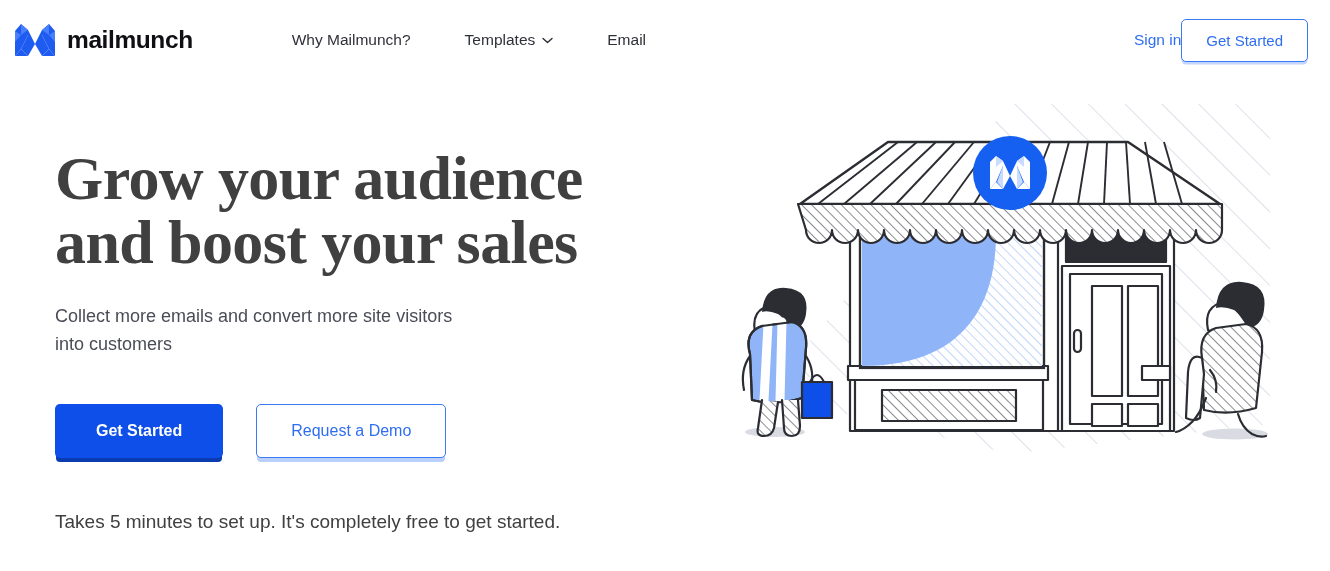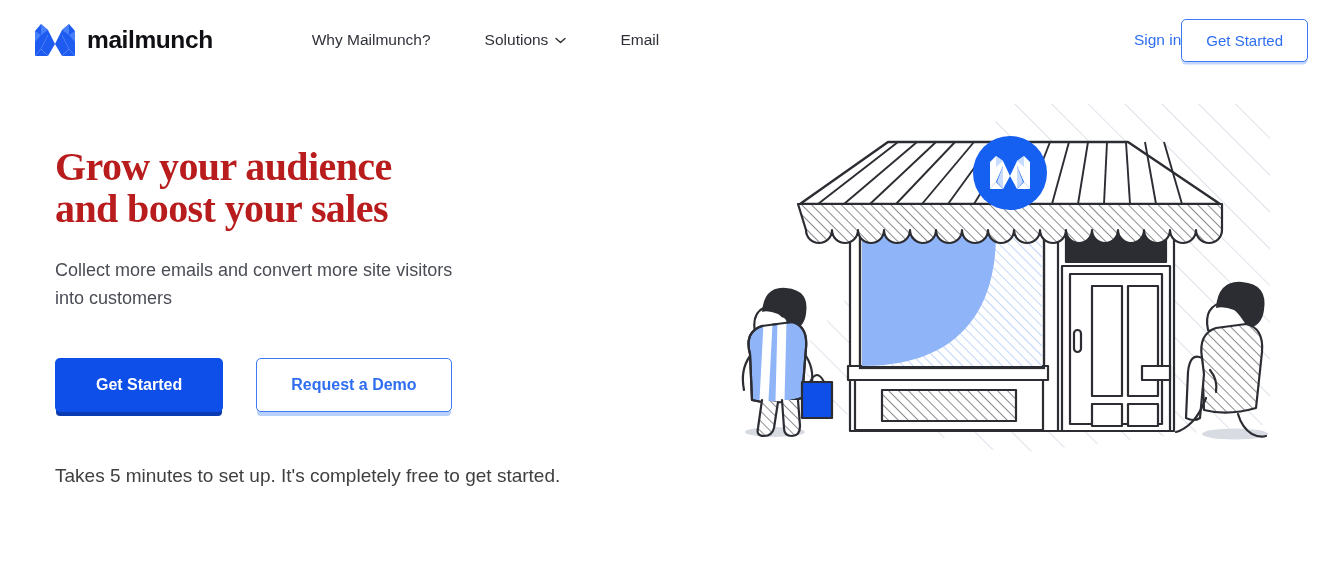--- a/index.html
+++ b/index.html
@@ -9,21 +9,21 @@
     background: #ffffff;
     font-family: "Liberation Sans", sans-serif;
     overflow: hidden;
   }
 
   
   .header {
     height: 80px;
     display: flex;
     align-items: center;
-    padding: 0 22px 0 34px;
+    padding: 0 22px 0 14px;
     background: #ffffff;
   }
   .brand {
     display: flex;
     align-items: center;
     gap: 11px;
     margin-right: 78px;
     text-decoration: none;
   }
   .brand-mark { width: 42px; height: 34px; display: block; flex: none; }
@@ -80,24 +80,24 @@
     padding-left: 55px;
     padding-right: 0;
   }
   .hero-left {
     width: 645px;
     padding-top: 66px;
     flex: none;
   }
   .hero-title {
     font-family: "Liberation Serif", "DejaVu Serif", serif;
-    font-size: 40px;
+    font-size: 62px;
     font-weight: bold;
     line-height: 1.04;
-    color: #b91c1c;
+    color: #404040;
     letter-spacing: -0.6px;
     white-space: pre-line;
   }
   .hero-sub {
     margin-top: 28px;
     font-size: 18px;
     line-height: 1.55;
     color: #4a4d55;
     max-width: 510px;
     white-space: pre-line;
@@ -119,21 +119,21 @@
     padding: 18px 41px;
     cursor: pointer;
     box-shadow: 0 5px 0 -1px #0b3bb0;
   }
   .btn-secondary {
     background: #ffffff;
     color: #2f6ef0;
     border: 1.5px solid #3b79f5;
     border-radius: 5px;
     font-size: 16px;
-    font-weight: bold;
+    font-weight: normal;
     font-family: "Liberation Sans", sans-serif;
     padding: 17px 34px;
     cursor: pointer;
     box-shadow: 0 5px 0 -1px #b9d0fb;
   }
   .hero-note {
     margin-top: 53px;
     font-size: 19px;
     color: #404040;
   }
@@ -175,21 +175,21 @@
     <span class="brand-name">mailmunch</span>
   </a>
 
   <nav class="nav">
 
     <div class="nav-item">
       <span>Why Mailmunch?</span>
     </div>
 
     <div class="nav-item">
-      <span>Solutions</span>
+      <span>Templates</span>
       <svg class="chev" viewBox="0 0 11 7">
         <path d="M1 1.4 L5.5 5.6 L10 1.4" fill="none" stroke="#2f3138" stroke-width="1.4" stroke-linecap="round" stroke-linejoin="round"></path>
       </svg>
     </div>
 
 
 
     <div class="nav-item">
       <span>Email</span>
     </div>

